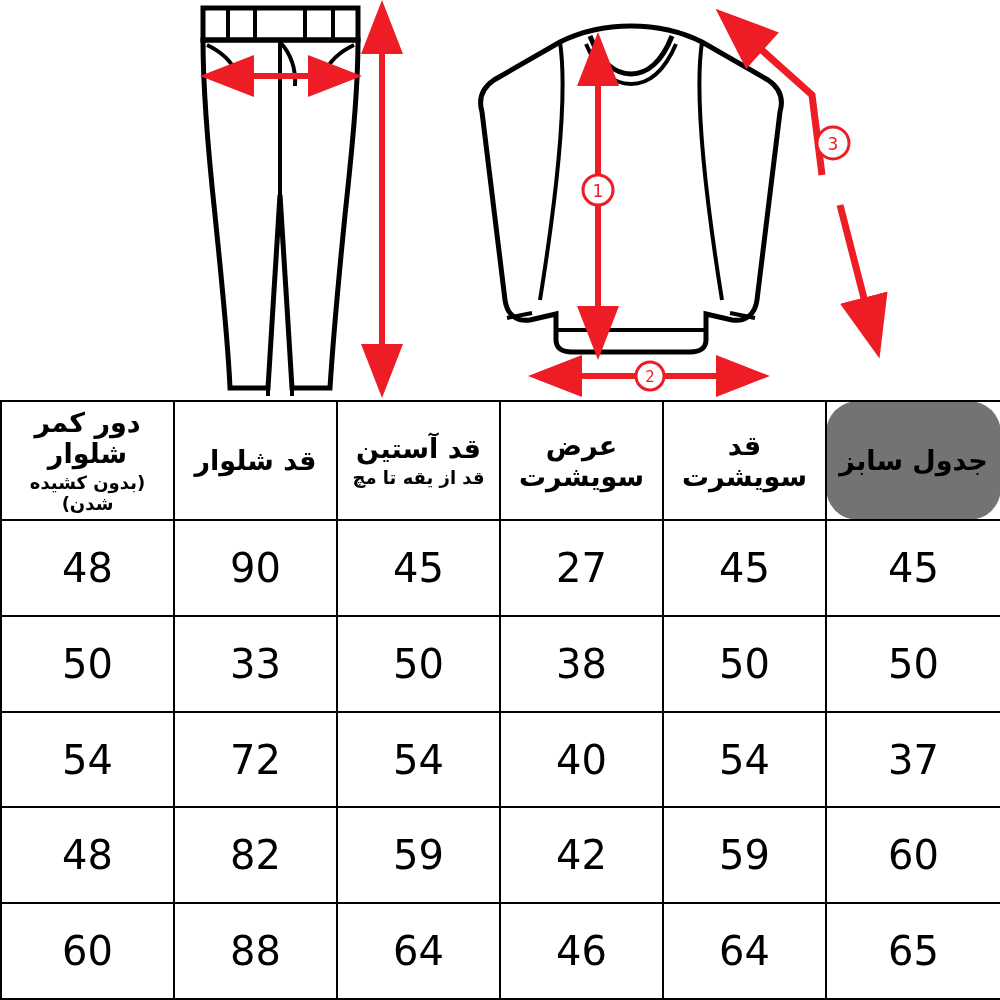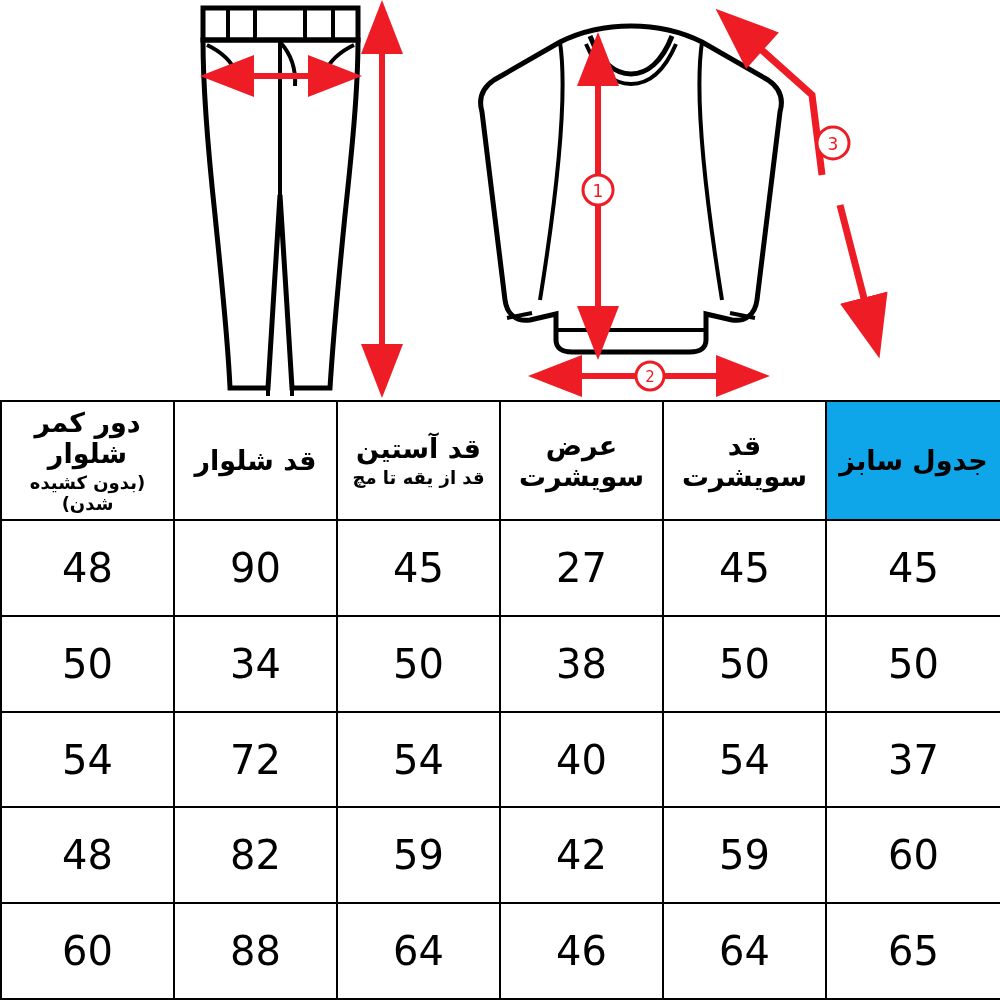--- a/index.html
+++ b/index.html
@@ -66,23 +66,24 @@
     display: block;
   }
   .hdr-sub {
     font-size: 18px;
     font-weight: bold;
     display: block;
     margin-top: 4px;
     text-align: center;
   }
   .title-cell {
-    background: #0ea5e9;
+    background: #737373;
     font-size: 27px;
     letter-spacing: 1px;
+    border-radius: 32px;
   }
   .col-title { width: 175px; }
   .col-a     { width: 163px; }
   .col-b     { width: 163px; }
   .col-c     { width: 163px; }
   .col-d     { width: 163px; }
   .col-e     { width: 173px; }
 </style>
 </head>
 <body>
@@ -231,21 +232,21 @@
         <td>45</td>
         <td>90</td>
         <td>48</td>
       </tr>
 
       <tr class="data-row">
         <td>50</td>
         <td>50</td>
         <td>38</td>
         <td>50</td>
-        <td>34</td>
+        <td>33</td>
         <td>50</td>
       </tr>
 
       <tr class="data-row">
         <td>37</td>
         <td>54</td>
         <td>40</td>
         <td>54</td>
         <td>72</td>
         <td>54</td>

